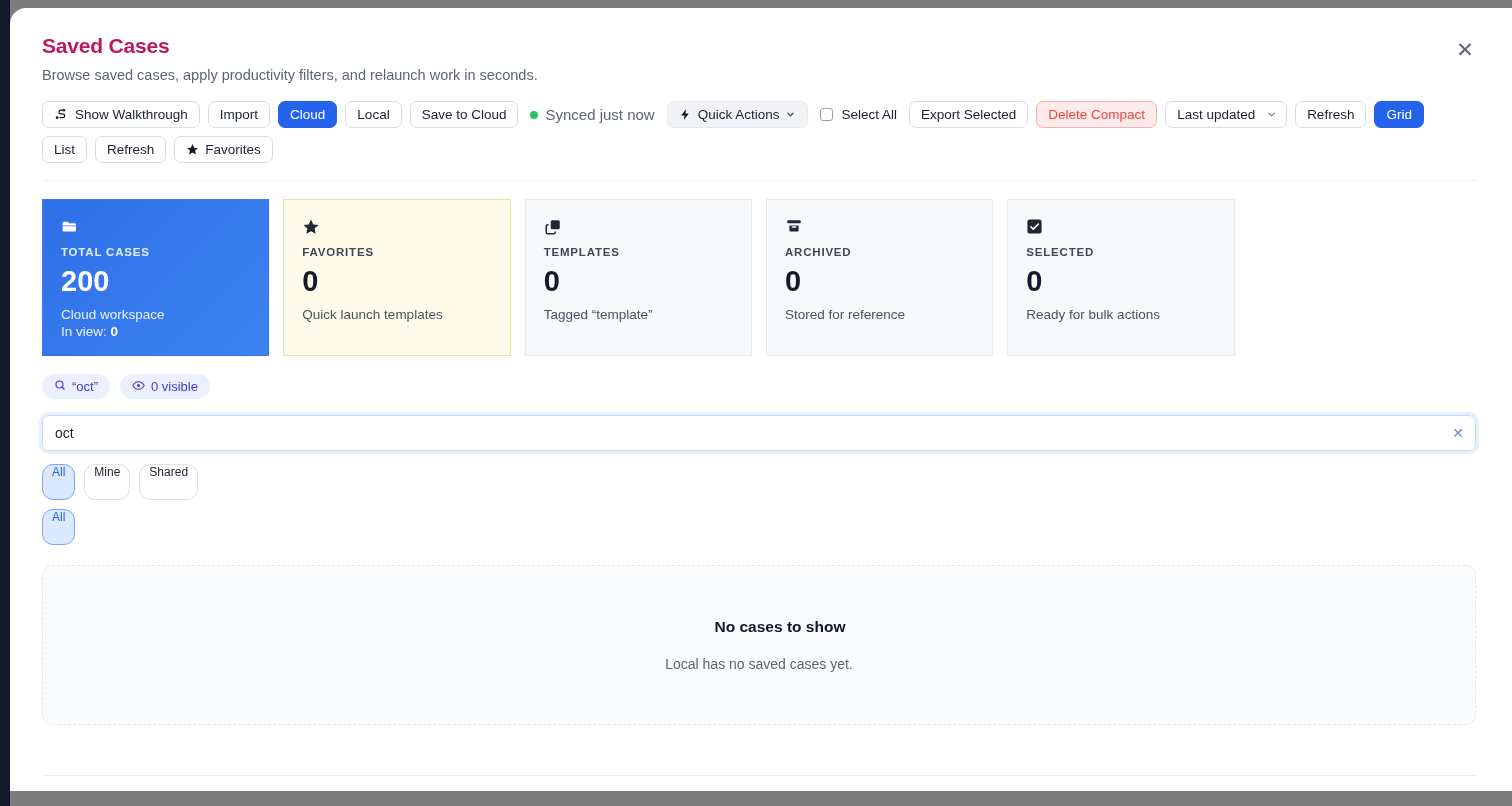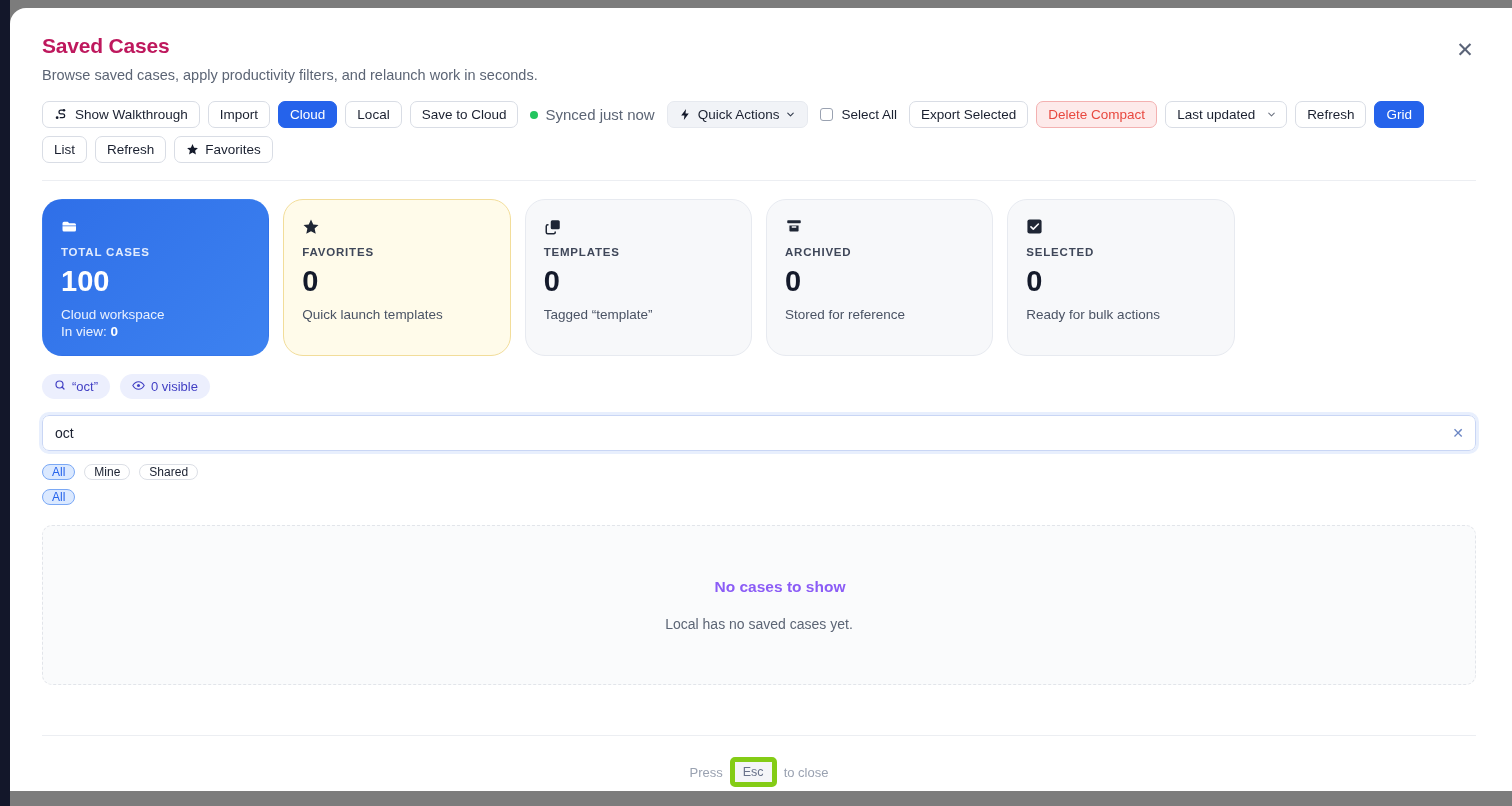--- a/index.html
+++ b/index.html
@@ -85,21 +85,21 @@
     pointer-events: none; color: #6b7280;
   }
 
   .divider { height: 1px; background: #eceef2; margin: 17px 0 0 0; }
 
   .stats {
     display: grid; grid-template-columns: repeat(6, 1fr);
     gap: 14px; margin-top: 18px;
   }
   .stat {
-    border-radius: 20px; padding: 18px 18px 16px 18px;
+    border-radius: 0; padding: 18px 18px 16px 18px;
     min-height: 157px;
     border: 1px solid #e7eaf0; background: #f7f8fa;
     display: flex; flex-direction: column;
   }
   .stat.blue {
     background: linear-gradient(135deg, #2f6fe8 0%, #3d82f0 100%);
     border-color: transparent; color: #fff;
   }
   .stat.green { background: #effaf3; border-color: #cdeedb; }
   .stat.yellow { background: #fffbea; border-color: #f2dd9a; }
@@ -139,38 +139,38 @@
   }
   .search-clear {
     position: absolute; right: 12px; top: 50%; transform: translateY(-50%);
     color: #6b86c4; font-size: 14px; background: none; border: none;
     cursor: pointer; font-family: "Liberation Sans", sans-serif;
   }
 
   .pills { display: flex; gap: 9px; margin-top: 13px; }
   .pills.second { margin-top: 9px; }
   .pill {
-    height: 16px; padding: 0 9px;
-    display: inline-flex; align-items: flex-end;
+    height: 36px; padding: 0 9px;
+    display: inline-flex; align-items: flex-start;
     border: 1px solid #dcdfe6; border-radius: 11px;
     background: #fff; color: #1a2030;
     font-size: 12px; cursor: pointer;
     font-family: "Liberation Sans", sans-serif;
   }
   .pill.active { background: #dbe9ff; border-color: #7aa8f5; color: #2563eb; }
 
   .empty {
     margin-top: 20px;
     border: 1.5px dashed #e2e5ea; border-radius: 10px;
     background: #fafbfc;
     height: 160px;
     display: flex; flex-direction: column;
     align-items: center; justify-content: center;
   }
-  .empty-title { font-size: 15.5px; font-weight: bold; color: #8b5cf6; margin-left: 42px; }
+  .empty-title { font-size: 15.5px; font-weight: bold; color: #0f172a; margin-left: 42px; }
   .empty-sub { font-size: 14px; color: #5c6575; margin-top: 20px; }
   .empty-actions { display: flex; gap: 10px; margin-top: 19px; }
   .btn-sky {
     height: 27px; padding: 0 12px; border: none; border-radius: 6px;
     background: #17a2e0; color: #fff; font-size: 13.5px;
     cursor: pointer; font-family: "Liberation Sans", sans-serif;
   }
 
   .footer-divider { height: 1px; background: #eceef2; margin-top: 50px; }
   .footer {
@@ -293,21 +293,21 @@
 
   <div class="stats">
 
     <div class="stat blue">
       <span class="stat-icon">
         <svg width="18" height="18" viewBox="0 0 24 24" fill="currentColor">
               <path d="M2 7a2 2 0 0 1 2-2h5l2 2h7a2 2 0 0 1 2 2v1H2V7zm0 4h18v5a2 2 0 0 1-2 2H4a2 2 0 0 1-2-2v-5z"></path>
             </svg>
       </span>
       <span class="stat-label">TOTAL CASES</span>
-      <span class="stat-value">100</span>
+      <span class="stat-value">200</span>
       <span class="stat-sub">Cloud workspace</span>
       <span class="stat-extra"><span>In view:</span> <b>0</b></span>
     </div>
 
 
     <div class="stat yellow">
       <span class="stat-icon">
         <svg width="18" height="18" viewBox="0 0 24 24" fill="currentColor">
               <path d="M12 2l3 6.6 7 .8-5.2 4.7 1.5 7-6.3-3.6L5.7 21l1.5-7L2 9.4l7-.8z"></path>
             </svg>

